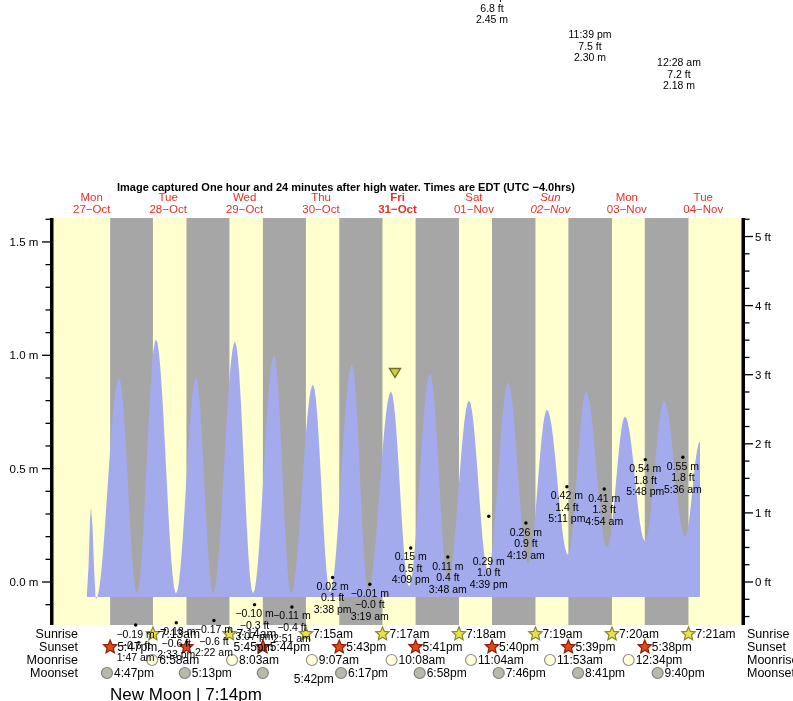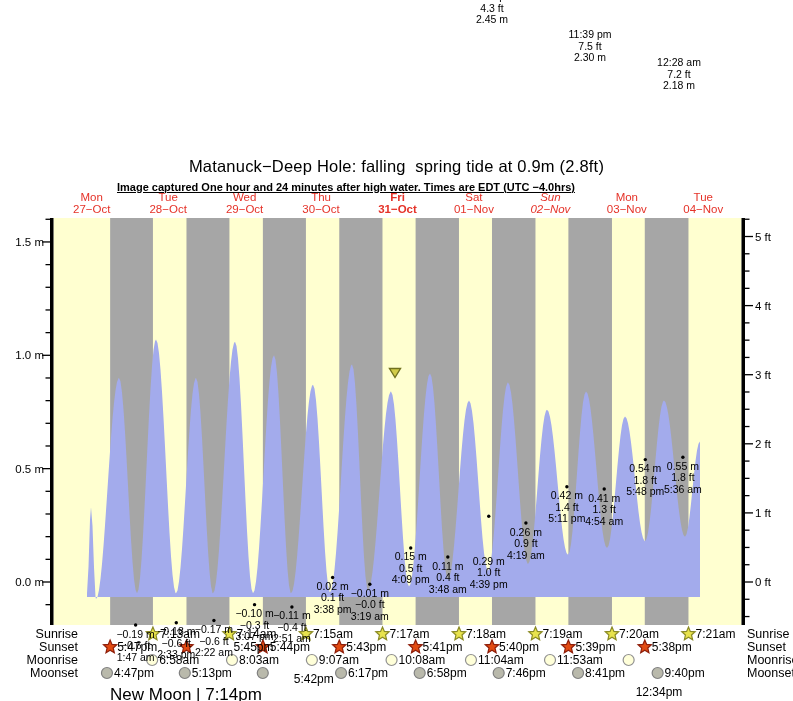--- a/index.html
+++ b/index.html
@@ -8,25 +8,25 @@
     font-family:"Liberation Sans","DejaVu Sans",sans-serif;color:#000;
   }
   #plot-svg{position:absolute;left:0;top:0;}
   .abs{position:absolute;}
   .chart-title{
     width:793px;text-align:center;top:157px;left:0;
     font-size:16.5px;white-space:pre;letter-spacing:0.2px;
   }
   .chart-subtitle{
     width:692px;text-align:center;top:181px;left:0;
-    font-size:11px;font-weight:bold;white-space:pre;text-decoration:underline;
+    font-size:11px;font-weight:bold;white-space:pre;
   }
   .day-label{width:80px;text-align:center;font-size:11.5px;line-height:12px;}
   .tick-label{font-size:11.5px;line-height:12px;}
-  .tick-label.left{text-align:right;width:40px;}
+  .tick-label.left{text-align:center;width:40px;}
   .tick-label.right{text-align:left;width:40px;}
   .lt-ann,.ht-ann{
     width:84px;text-align:center;font-size:10.5px;line-height:11.5px;
     white-space:nowrap;
   }
   .lt-ann span,.ht-ann span{display:block;}
   .ev-time{font-size:12px;line-height:13px;white-space:nowrap;}
   .row-label{font-size:12.5px;line-height:13px;}
   .row-label.left{width:70px;text-align:right;}
   .row-label.right{width:70px;text-align:left;}
@@ -132,21 +132,20 @@
       <circle cx="369.84197530864196" cy="584.267" r="1.7" fill="#000"></circle>
       <circle cx="410.7185185185185" cy="547.995" r="1.7" fill="#000"></circle>
       <circle cx="447.8259259259259" cy="557.063" r="1.7" fill="#000"></circle>
       <circle cx="488.75555555555553" cy="516.2570000000001" r="1.7" fill="#000"></circle>
       <circle cx="525.916049382716" cy="523.058" r="1.7" fill="#000"></circle>
       <circle cx="566.8987654320987" cy="486.786" r="1.7" fill="#000"></circle>
       <circle cx="604.2185185185185" cy="489.053" r="1.7" fill="#000"></circle>
       <circle cx="645.3074074074075" cy="459.582" r="1.7" fill="#000"></circle>
       <circle cx="682.8925925925926" cy="457.315" r="1.7" fill="#000"></circle>
     </svg>
-  <div class="abs chart-title">Matanuck−Deep Hole: falling  spring tide at 0.9m (2.8ft)</div>
   <div class="abs chart-subtitle">Image captured One hour and 24 minutes after high water. Times are EDT (UTC −4.0hrs)</div>
   <div id="overlay">
       <div class="abs ev-time" style="left: 159.931px; top: 627.5px;">7:13am</div>
       <div class="abs ev-time" style="left: 236.428px; top: 627.5px;">7:14am</div>
       <div class="abs ev-time" style="left: 312.926px; top: 627.5px;">7:15am</div>
       <div class="abs ev-time" style="left: 389.477px; top: 627.5px;">7:17am</div>
       <div class="abs ev-time" style="left: 465.974px; top: 627.5px;">7:18am</div>
       <div class="abs ev-time" style="left: 542.472px; top: 627.5px;">7:19am</div>
       <div class="abs ev-time" style="left: 618.969px; top: 627.5px;">7:20am</div>
       <div class="abs ev-time" style="left: 695.467px; top: 627.5px;">7:21am</div>
@@ -157,21 +156,21 @@
       <div class="abs ev-time" style="left: 422.602px; top: 640.5px;">5:41pm</div>
       <div class="abs ev-time" style="left: 498.994px; top: 640.5px;">5:40pm</div>
       <div class="abs ev-time" style="left: 575.385px; top: 640.5px;">5:39pm</div>
       <div class="abs ev-time" style="left: 651.777px; top: 640.5px;">5:38pm</div>
       <div class="abs ev-time" style="left: 159.135px; top: 653.5px;">6:58am</div>
       <div class="abs ev-time" style="left: 239.03px; top: 653.5px;">8:03am</div>
       <div class="abs ev-time" style="left: 318.872px; top: 653.5px;">9:07am</div>
       <div class="abs ev-time" style="left: 398.554px; top: 653.5px;">10:08am</div>
       <div class="abs ev-time" style="left: 477.972px; top: 653.5px;">11:04am</div>
       <div class="abs ev-time" style="left: 557.017px; top: 653.5px;">11:53am</div>
-      <div class="abs ev-time" style="left: 635.638px; top: 653.5px; margin-top: 32px;">12:34pm</div>
+      <div class="abs ev-time" style="left: 635.638px; top: 653.5px;">12:34pm</div>
       <div class="abs ev-time" style="left: 113.958px; top: 666.5px;">4:47pm</div>
       <div class="abs ev-time" style="left: 191.783px; top: 666.5px;">5:13pm</div>
       <div class="abs ev-time" style="left: 269.767px; top: 673px; padding-left: 24px;">5:42pm</div>
       <div class="abs ev-time" style="left: 348.069px; top: 666.5px;">6:17pm</div>
       <div class="abs ev-time" style="left: 426.69px; top: 666.5px;">6:58pm</div>
       <div class="abs ev-time" style="left: 505.683px; top: 666.5px;">7:46pm</div>
       <div class="abs ev-time" style="left: 585.047px; top: 666.5px;">8:41pm</div>
       <div class="abs ev-time" style="left: 664.623px; top: 666.5px;">9:40pm</div>
       <div class="abs lt-ann" style="left: 93.6247px; top: 628.573px;">
         <span>−0.19 m</span>
@@ -243,21 +242,21 @@
         <span>1.8 ft</span>
         <span>5:48 pm</span>
       </div>
       <div class="abs lt-ann" style="left: 640.893px; top: 460.815px;">
         <span>0.55 m</span>
         <span>1.8 ft</span>
         <span>5:36 am</span>
       </div>
       <div class="abs ht-ann" style="left: 450px; top: -9px;">
         <span>10:54 pm</span>
-        <span>4.3 ft</span>
+        <span>6.8 ft</span>
         <span>2.45 m</span>
       </div>
       <div class="abs ht-ann" style="left: 548px; top: 29px;">
         <span>11:39 pm</span>
         <span>7.5 ft</span>
         <span>2.30 m</span>
       </div>
       <div class="abs ht-ann" style="left: 637px; top: 57px;">
         <span>12:28 am</span>
         <span>7.2 ft</span>

